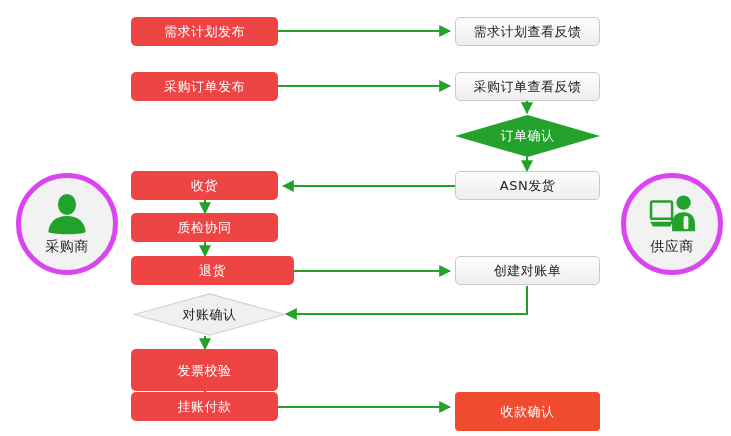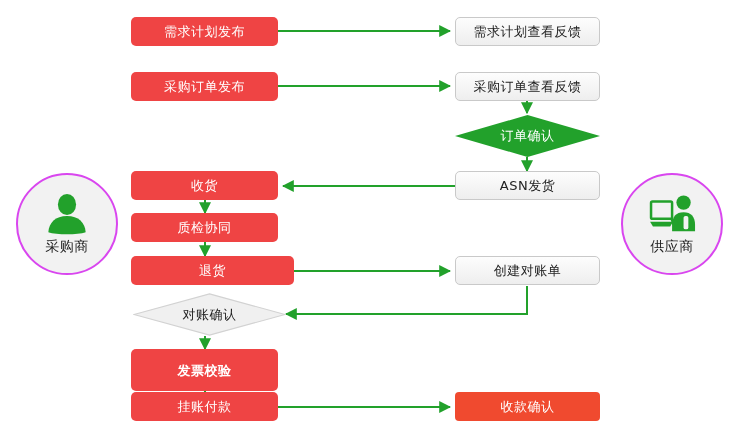--- a/index.html
+++ b/index.html
@@ -69,21 +69,21 @@
   }
   .diamond.green .dlabel { color: #ffffff; }
   .diamond.light .dlabel { color: #222222; }
 
   
   .actor {
     position: absolute;
     box-sizing: border-box;
     border-radius: 50%;
     background: #f2f2f2;
-    border: 2px solid #d946ef;
+    border: 5px solid #d946ef;
     display: flex;
     flex-direction: column;
     align-items: center;
     justify-content: center;
     z-index: 3;
   }
   .actor .glyph {
     width: 46px;
     height: 44px;
     display: block;
@@ -207,24 +207,24 @@
     <span>创建对账单</span>
   </div>
 
   <div class="diamond light" style="left:133px; top:293px; width:153px; height:43px;">
     <svg viewBox="0 0 153 43" width="153" height="43">
       <polygon points="76.5,0.8 152,21.5 76.5,42.2 1,21.5" fill="#f0f0f0" stroke="#d2d2d2" stroke-width="1.2"></polygon>
     </svg>
     <span class="dlabel">对账确认</span>
   </div>
 
-  <div class="node green" style="left:131px; top:349px; width:147px; height:42px;font-weight:bold;">
+  <div class="node green" style="left:131px; top:349px; width:147px; height:42px;">
     <span>发票校验</span>
   </div>
   <div class="node green" style="left:131px; top:392px; width:147px; height:29px;">
     <span>挂账付款</span>
   </div>
 
-  <div class="node red" style="left:455px; top:392px; width:145px; height:29px;">
+  <div class="node red" style="left:455px; top:392px; width:145px; height:39px;">
     <span>收款确认</span>
   </div>
 
 </div>
 
 </body></html>

